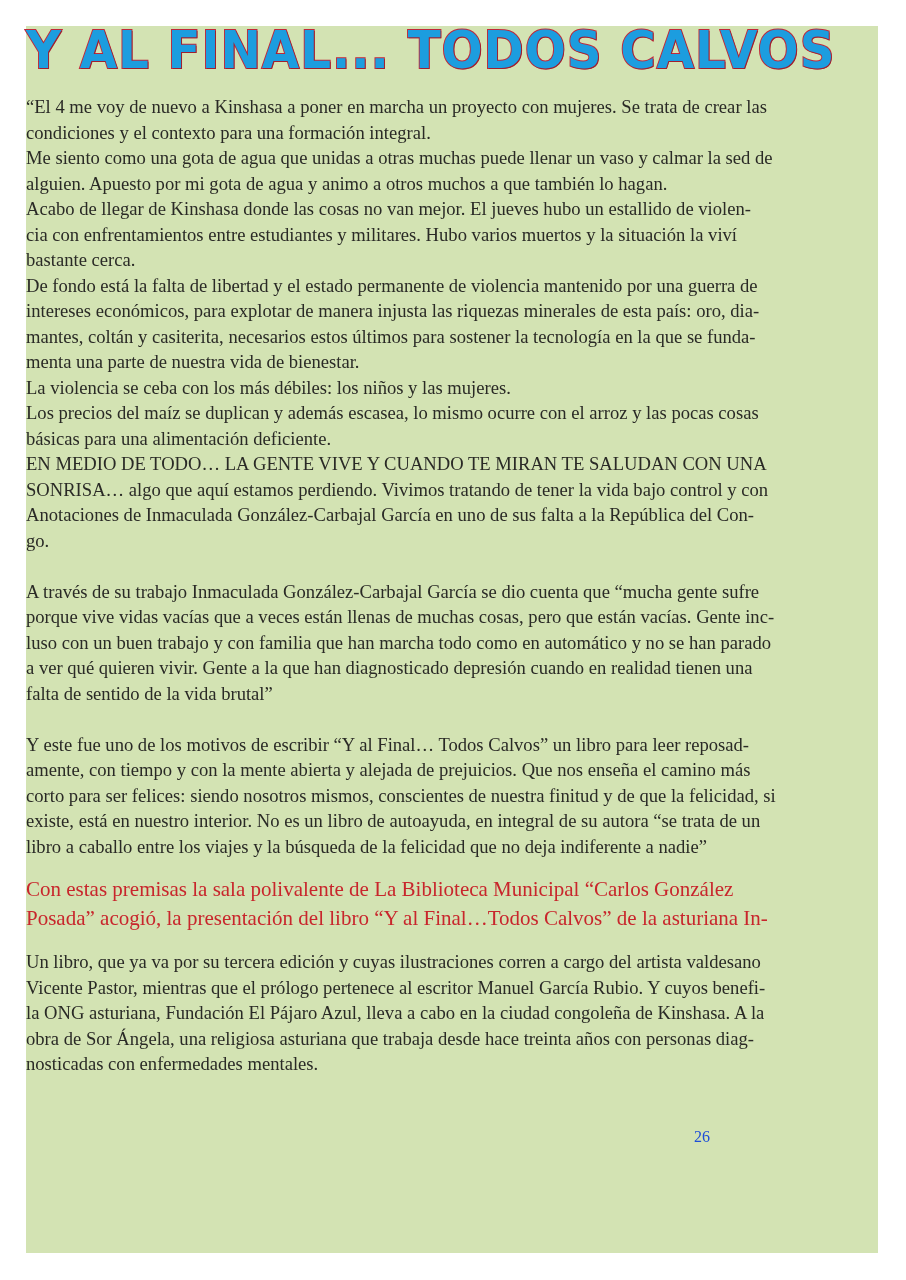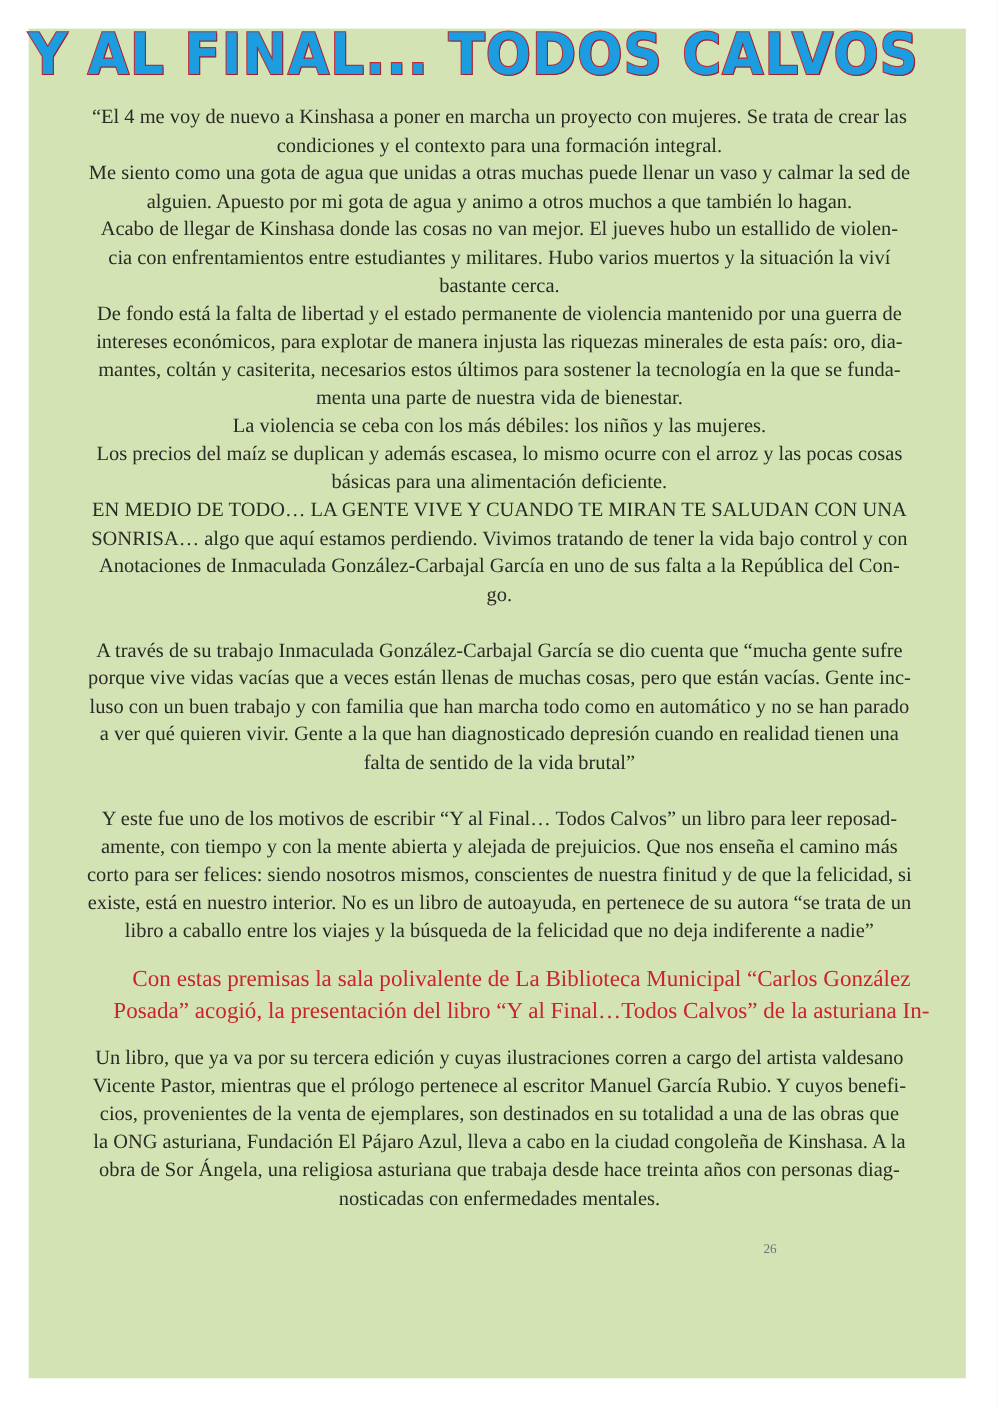--- a/index.html
+++ b/index.html
@@ -17,27 +17,27 @@
     paint-order: stroke fill;
     text-shadow: 1px 1px 0 #a01f2e;
     transform: scaleX(0.93); transform-origin: left top;
     white-space: nowrap;
   }
   .body {
     position: absolute; left: 26px; top: 94px; width: 856px;
     font-family: "Liberation Serif", serif; font-size: 18.6px; line-height: 25.5px;
     color: #2a2a26;
   }
-  .line { display: block; white-space: nowrap; height: 25.5px; text-align: center; }
+  .line { display: block; white-space: nowrap; height: 25.5px; }
   .gap { height: 25.5px; }
   .red { color: #c8262c; font-size: 21px; line-height: 29px; }
-  .red .line { height: 29px; padding-left: 40px; }
+  .red .line { height: 29px; }
   .pagenum {
     position: absolute; left: 694px; top: 1128px;
-    font-family: "Liberation Serif", serif; font-size: 12px; color: #737373;
+    font-family: "Liberation Serif", serif; font-size: 16px; color: #1d4ed8;
   }
 </style>
 </head>
 <body>
 
 <div class="panel"></div>
 
 <h1 class="title">Y AL FINAL... TODOS CALVOS</h1>
 
 <div class="body">
@@ -67,32 +67,31 @@
     <span class="line">porque vive vidas vacías que a veces están llenas de muchas cosas, pero que están vacías. Gente inc-</span>
     <span class="line">luso con un buen trabajo y con familia que han marcha todo como en automático y no se han parado</span>
     <span class="line">a ver qué quieren vivir. Gente a la que han diagnosticado depresión cuando en realidad tienen una</span>
     <span class="line">falta de sentido de la vida brutal”</span>
   </div>
   <div class="gap"></div>
   <div>
     <span class="line">Y este fue uno de los motivos de escribir “Y al Final… Todos Calvos” un libro para leer reposad-</span>
     <span class="line">amente, con tiempo y con la mente abierta y alejada de prejuicios. Que nos enseña el camino más</span>
     <span class="line">corto para ser felices: siendo nosotros mismos, conscientes de nuestra finitud y de que la felicidad, si</span>
-    <span class="line">existe, está en nuestro interior. No es un libro de autoayuda, en pertenece de su autora “se trata de un</span>
+    <span class="line">existe, está en nuestro interior. No es un libro de autoayuda, en integral de su autora “se trata de un</span>
     <span class="line">libro a caballo entre los viajes y la búsqueda de la felicidad que no deja indiferente a nadie”</span>
   </div>
   <div class="gap" style="height:16px"></div>
   <div class="red">
     <span class="line">Con estas premisas la sala polivalente de La Biblioteca Municipal “Carlos González</span>
     <span class="line">Posada” acogió, la presentación del libro “Y al Final…Todos Calvos” de la asturiana In-</span>
   </div>
   <div class="gap" style="height:16px"></div>
   <div>
     <span class="line">Un libro, que ya va por su tercera edición  y cuyas ilustraciones corren a cargo del artista valdesano</span>
     <span class="line">Vicente Pastor, mientras que el prólogo pertenece al escritor Manuel García Rubio. Y cuyos benefi-</span>
-    <span class="line">cios, provenientes de la venta de ejemplares, son destinados en su totalidad a una de las obras que</span>
     <span class="line">la ONG asturiana, Fundación El Pájaro Azul, lleva a cabo en la ciudad congoleña de Kinshasa. A la</span>
     <span class="line">obra de Sor Ángela, una religiosa asturiana que trabaja desde hace treinta años con personas diag-</span>
     <span class="line">nosticadas con enfermedades mentales.</span>
   </div>
 </div>
 
 <div class="pagenum">26</div>
 
 </body></html>

